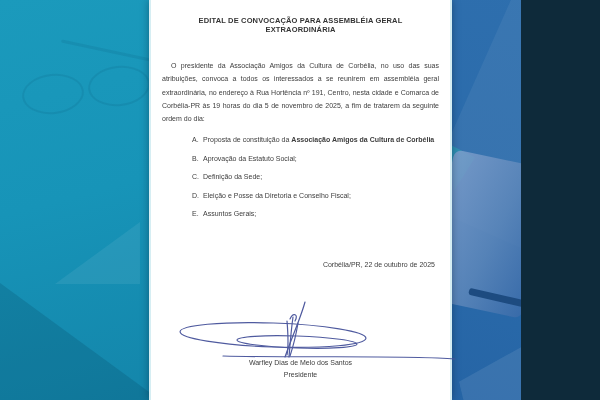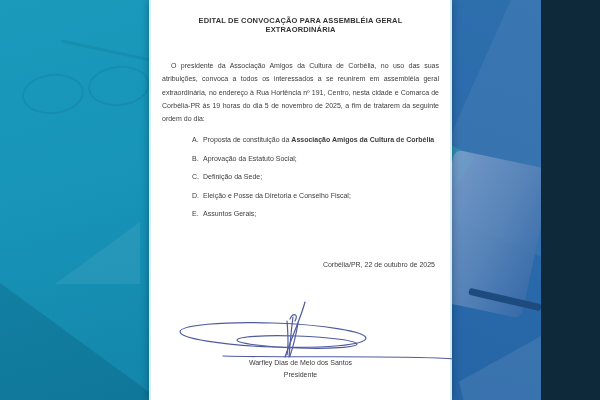--- a/index.html
+++ b/index.html
@@ -1,19 +1,18 @@
 <!DOCTYPE html>
 <html><head>
 <meta charset="utf-8">
 <style>
   html,body{margin:0;padding:0;background:#0e2a3a;}
   .stage{
     position:relative;width:521px;height:400px;overflow:hidden;
     font-family:"Liberation Sans", sans-serif;
-    padding-left:20px;
     -webkit-font-smoothing:antialiased;
   }
   
   .bg-left{
     position:absolute;left:0;top:0;width:300px;height:400px;
     background:linear-gradient(165deg,#1b9abc 0%,#1794b8 45%,#1383a8 100%);
   }
   .bg-right{
     position:absolute;left:300px;top:0;width:300px;height:400px;
     background:linear-gradient(200deg,#2e6fae 0%,#2a6aaa 55%,#2463a4 100%);

